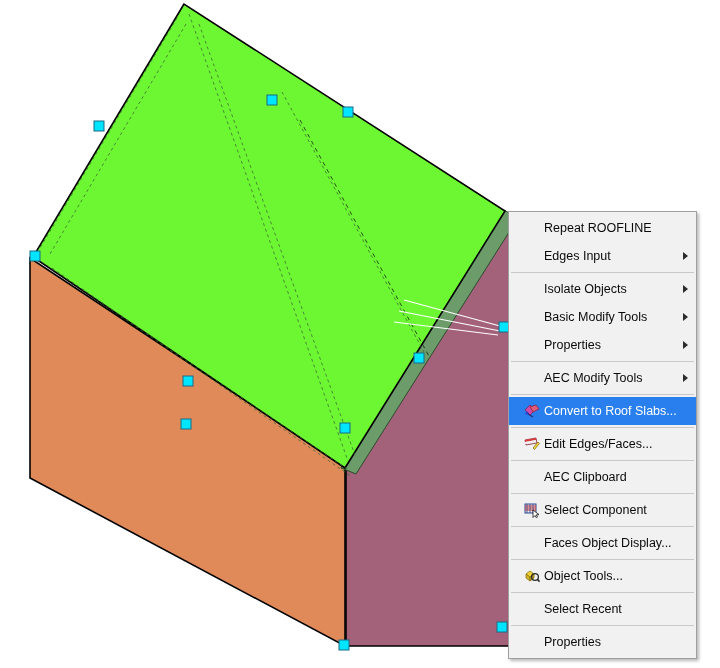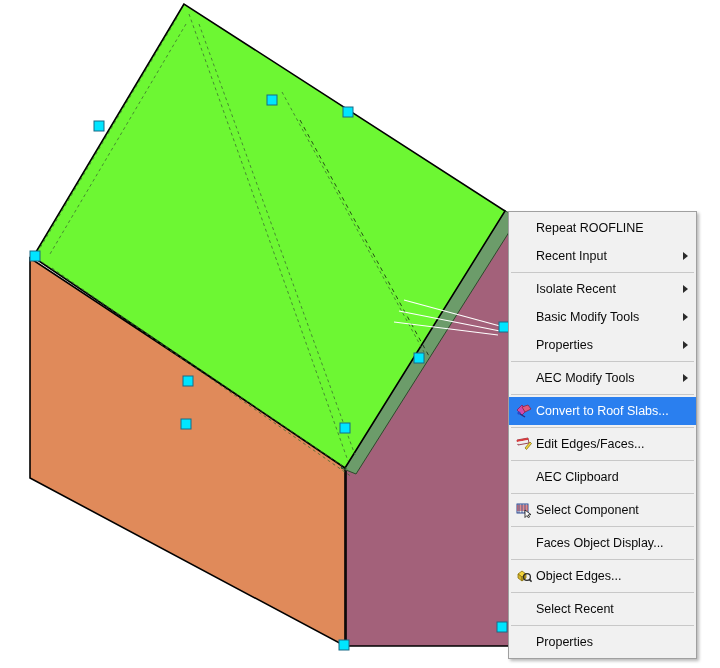--- a/index.html
+++ b/index.html
@@ -49,21 +49,21 @@
     font-size: 12.5px;
     color: #0a0a0a;
     user-select: none;
   }
   .menu-item {
     position: relative;
     height: 28px;
     line-height: 28px;
     display: flex;
     align-items: center;
-    padding-left: 4px;
+    padding-left: 12px;
     white-space: nowrap;
     cursor: default;
   }
   .menu-item .mi-icon {
     width: 22px;
     min-width: 22px;
     height: 16px;
     display: inline-flex;
     align-items: center;
     justify-content: center;
@@ -153,29 +153,29 @@
   </div>
 
   <div id="context-menu">
       <div class="menu-item">
         <span class="mi-icon"></span>
         <span class="mi-label">Repeat ROOFLINE</span>
         <span class="mi-arrow"></span>
       </div>
       <div class="menu-item">
         <span class="mi-icon"></span>
-        <span class="mi-label">Recent Input</span>
-        <span class="mi-arrow">
-          <span class="arrow-glyph"></span>
-        </span>
-      </div>
-      <div class="menu-sep"></div>
-      <div class="menu-item">
-        <span class="mi-icon"></span>
-        <span class="mi-label">Isolate Recent</span>
+        <span class="mi-label">Edges Input</span>
+        <span class="mi-arrow">
+          <span class="arrow-glyph"></span>
+        </span>
+      </div>
+      <div class="menu-sep"></div>
+      <div class="menu-item">
+        <span class="mi-icon"></span>
+        <span class="mi-label">Isolate Objects</span>
         <span class="mi-arrow">
           <span class="arrow-glyph"></span>
         </span>
       </div>
       <div class="menu-item">
         <span class="mi-icon"></span>
         <span class="mi-label">Basic Modify Tools</span>
         <span class="mi-arrow">
           <span class="arrow-glyph"></span>
         </span>
@@ -250,21 +250,21 @@
       <div class="menu-item">
         <span class="mi-icon">
           <svg width="16" height="16" viewBox="0 0 16 16" class="ic">
             <polygon points="2,6 6,3 10,6 6,9" fill="#f2d33a" stroke="#8a7410" stroke-width="0.8"></polygon>
             <polygon points="2,6 6,9 6,13 2,10" fill="#d8b62a" stroke="#8a7410" stroke-width="0.8"></polygon>
             <polygon points="10,6 6,9 6,13 10,10" fill="#bfa020" stroke="#8a7410" stroke-width="0.8"></polygon>
             <circle cx="11" cy="9" r="3.4" fill="none" stroke="#2b2b2b" stroke-width="1.3"></circle>
             <path d="M13.4 11.4 L15.6 13.6" stroke="#2b2b2b" stroke-width="1.5"></path>
           </svg>
         </span>
-        <span class="mi-label">Object Edges...</span>
+        <span class="mi-label">Object Tools...</span>
         <span class="mi-arrow"></span>
       </div>
       <div class="menu-sep"></div>
       <div class="menu-item">
         <span class="mi-icon"></span>
         <span class="mi-label">Select Recent</span>
         <span class="mi-arrow"></span>
       </div>
       <div class="menu-sep"></div>
       <div class="menu-item">

